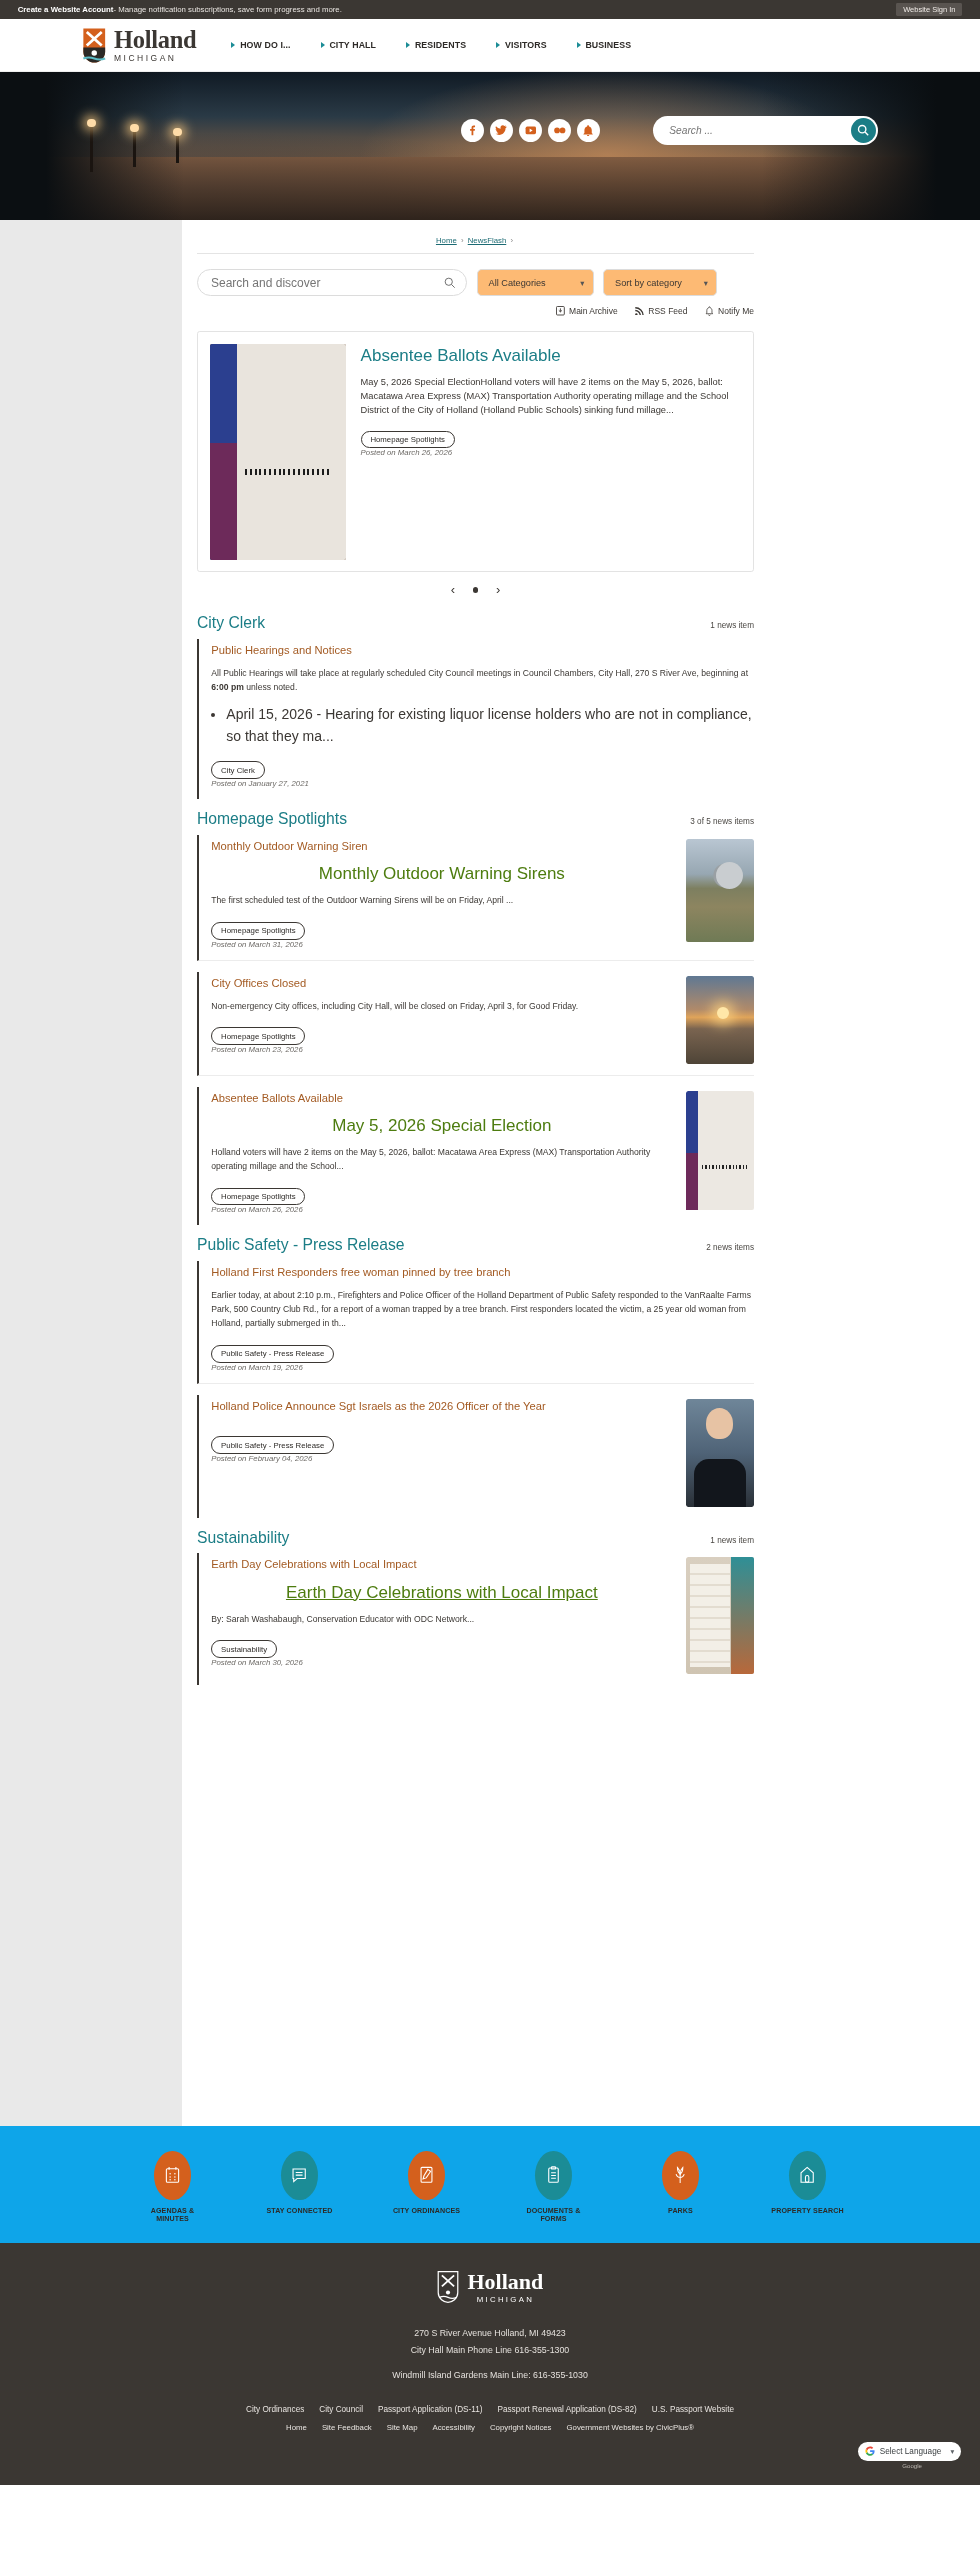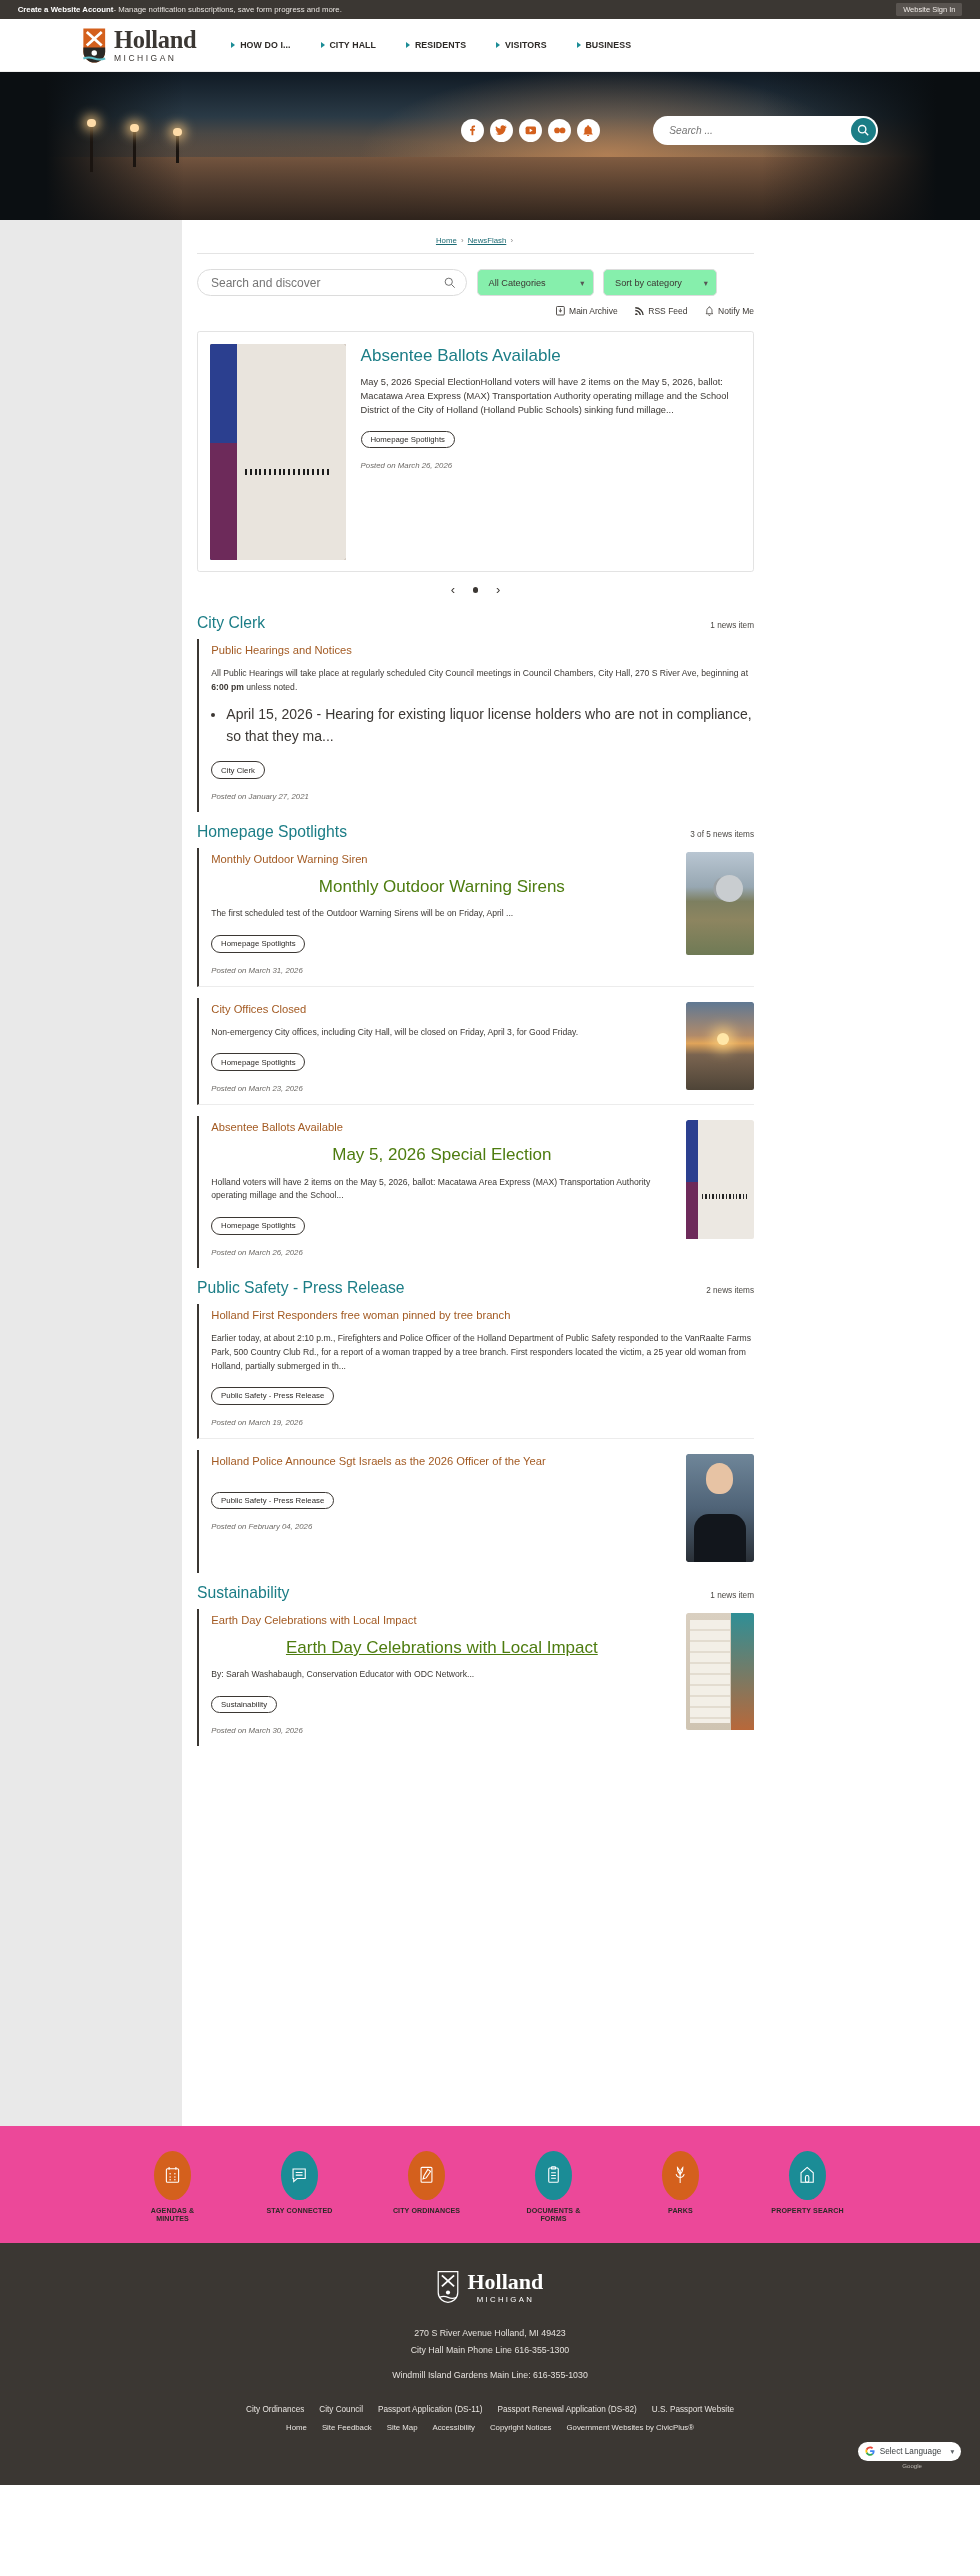--- a/index.html
+++ b/index.html
@@ -134,21 +134,21 @@
   .discover {
     position:relative; width:270px;
   }
   .discover input {
     width:100%;height:27px;border:0.7px solid #dcdcdc;border-radius:13.6px;
     padding:0 30px 0 13px;font-size:12px;color:#555;
     font-family:"Liberation Sans", sans-serif;
   }
   .discover .mag { position:absolute;right:11px;top:7.5px; }
   .sel {
-    height:27px;border:0.7px solid #dcdcdc;border-radius:4.8px;background:#86efac;
+    height:27px;border:0.7px solid #dcdcdc;border-radius:4.8px;background:#fdba74;
     display:flex;align-items:center;justify-content:space-between;
     padding:0 8.2px 0 11px;font-size:9.2px;color:#3b3733;cursor:pointer;
   }
   .sel.cat { width:117px; }
   .sel.sort { width:114px; }
   .chev { color:#555; font-size:8.2px; }
 
   .toolrow {
     display:flex;justify-content:flex-end;gap:17.7px;align-items:center;
     margin:9.5px 0 15px 0;font-size:8.5px;color:#3b3733;
@@ -167,21 +167,21 @@
   .feature .body { flex:1; padding-top:2.7px; }
   .feature h2 {
     margin:0 0 8.2px 0;font-size:17px;font-weight:normal;color:#1b7d86;
     font-family:"Liberation Sans", sans-serif;cursor:pointer;
   }
   .feature p { margin:0;font-size:9.3px;line-height:1.52;color:#3b3733; }
   .tagpill {
     display:inline-block;border:0.7px solid #3b3733;border-radius:9.5px;
     padding:3.4px 8.8px;font-size:7.8px;color:#2d2a27;margin-top:13.6px;cursor:pointer;
   }
-  .posted { font-size:7.8px;font-style:italic;color:#6d6a66;margin-top:13px; }
+  .posted { font-size:7.8px;font-style:italic;color:#6d6a66;margin-top:0; }
 
   .carousel-nav {
     display:flex;align-items:center;justify-content:center;gap:17.7px;
     margin:9.5px 0 17.7px 0;
   }
   .carousel-nav .arrow { font-size:13px;color:#3b3733;cursor:pointer;line-height:1; }
   .dot { width:5.4px;height:5.4px;border-radius:50%;background:#3b3733;cursor:pointer; }
 
   
   .section { margin-bottom:6.8px; }
@@ -231,21 +231,21 @@
   .ph-officer:after{content:"";position:absolute;left:8.2px;bottom:0;width:52px;height:48px;border-radius:15px 15px 0 0;background:#12161c;}
   .ph-earth { height:117px;background:linear-gradient(180deg,#d9cfc0 0%,#cfc4b2 100%);position:relative;}
   .ph-earth:before{content:"";position:absolute;right:0;top:0;width:34%;height:100%;background:linear-gradient(180deg,#2f8f96,#b8683a);}
   .ph-earth:after{content:"";position:absolute;left:4.1px;top:6.8px;width:58%;height:88%;background:repeating-linear-gradient(180deg,#f3efe7 0 9.5px,#e3dcd0 9.5px 11px);}
   .ph-ballot-lg { width:100%;height:100%;background:linear-gradient(90deg,#2b3f8f 0%,#2b3f8f 20%,#e9e4dd 20%,#e9e4dd 100%);position:relative;}
   .ph-ballot-lg:before{content:"";position:absolute;left:0;top:46%;width:20%;height:54%;background:#6d2a5a;}
   .ph-ballot-lg:after{content:"";position:absolute;left:26%;top:58%;width:62%;height:6.1px;background:repeating-linear-gradient(90deg,#1c1c1c 0 2px,#e9e4dd 2px 4.8px);}
 
   
   .quicklinks {
-    display:flex;justify-content:center;gap:52px;padding:24.5px 0 20.4px 0;background:#ec4899;
+    display:flex;justify-content:center;gap:52px;padding:24.5px 0 20.4px 0;background:#0ea5e9;
   }
   .ql { display:flex;flex-direction:column;align-items:center;gap:7.5px;cursor:pointer;width:75px; }
   .ql .blob {
     width:37px;height:49px;border-radius:18.4px 18.4px 18.4px 18.4px / 24.5px 24.5px 24.5px 24.5px;
     display:flex;align-items:center;justify-content:center;
   }
   .ql .qlabel { font-size:7.1px;font-weight:bold;letter-spacing:0.1px;color:#2d2a27;text-align:center; }
 
   
   .footer { background:#3b3733; color:#e8e4e0; padding:27px 0 12.3px 0; }

